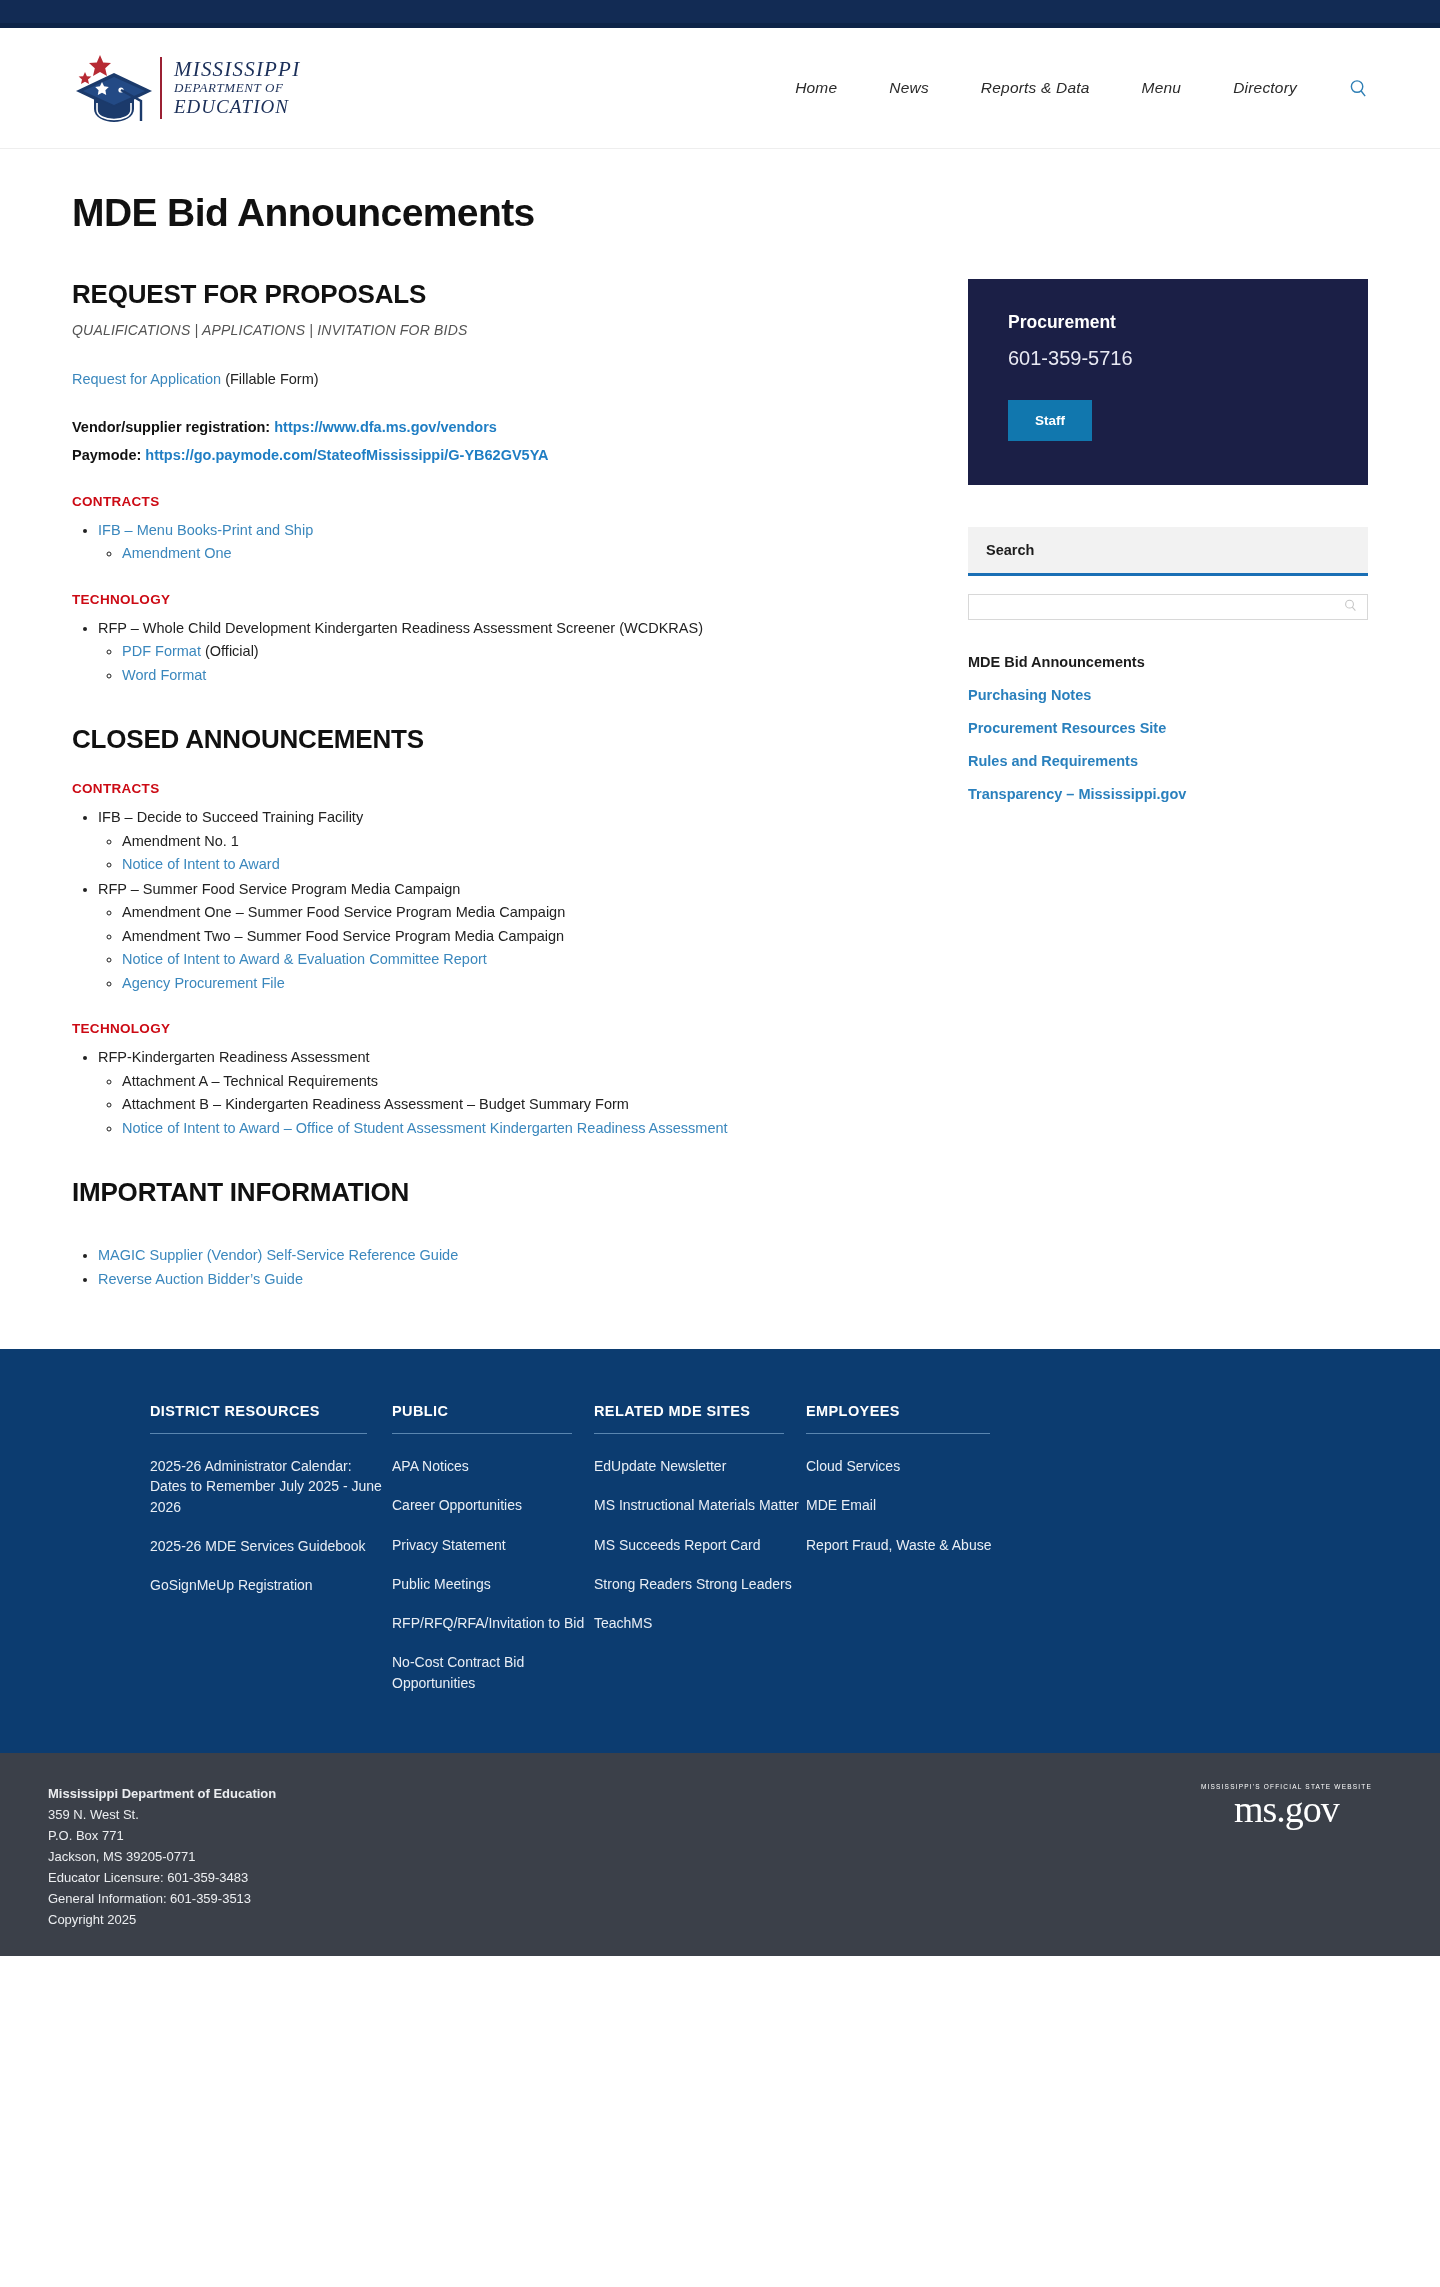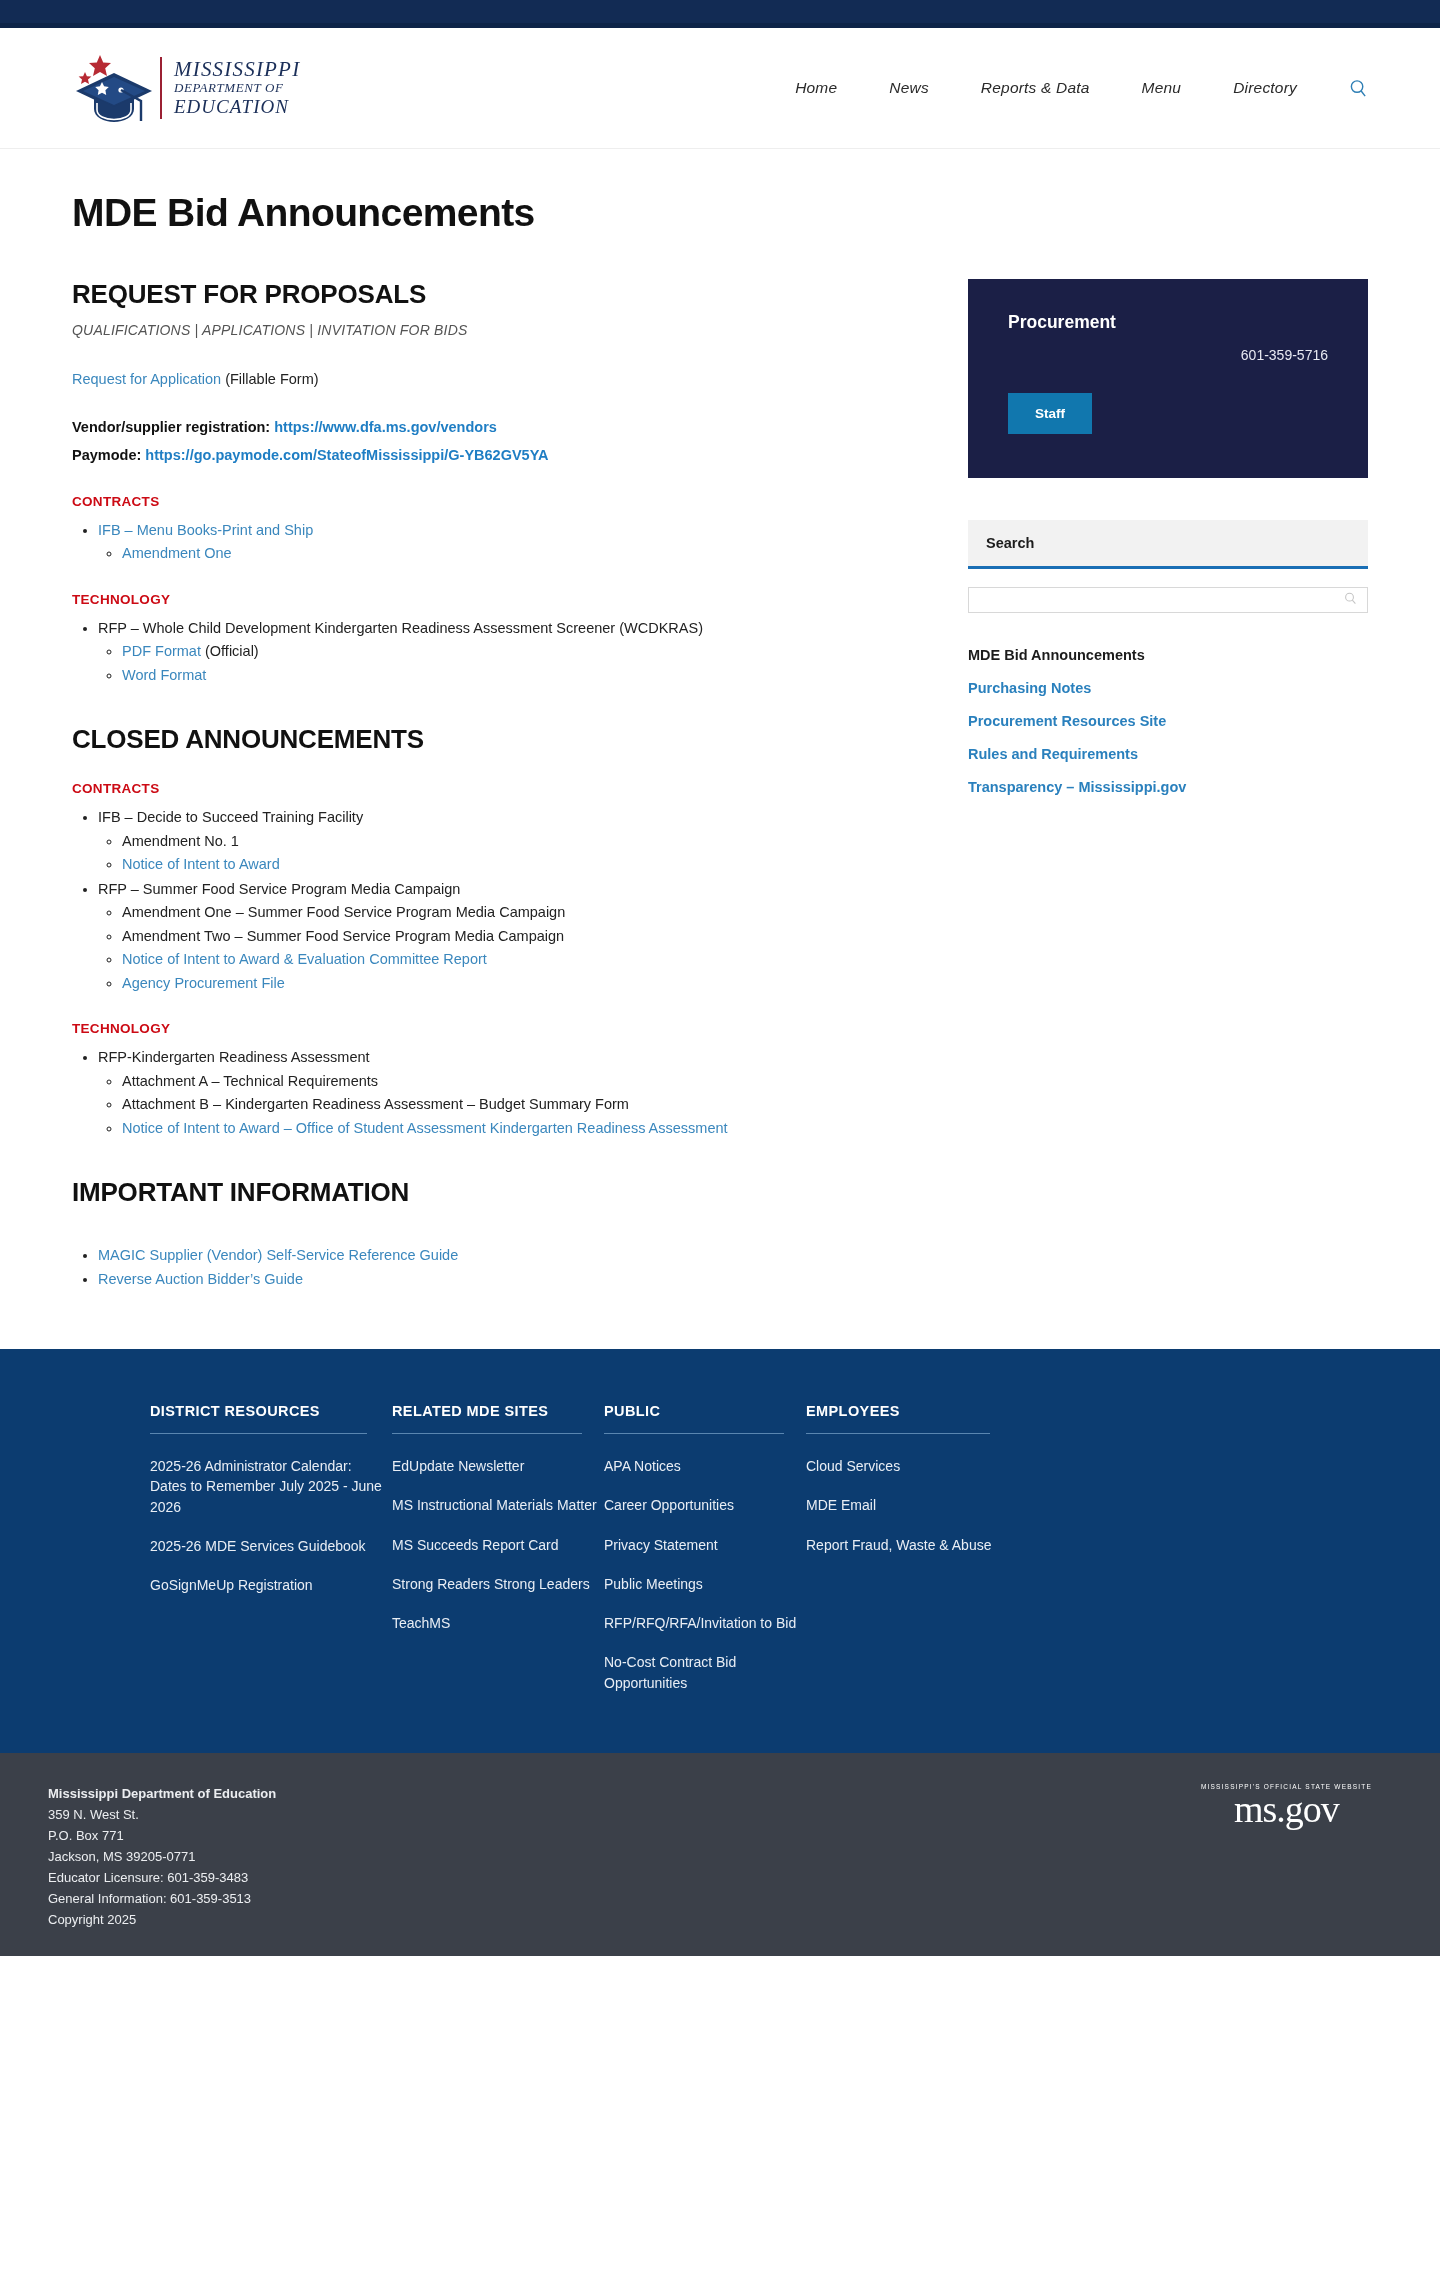--- a/index.html
+++ b/index.html
@@ -95,21 +95,21 @@
     font-size: 14.5px; font-weight: 700; color: #111; line-height: 1.72;
     margin-bottom: 16px; max-width: 830px;
   }
   .u { text-decoration: underline; }
 
   
   .proc-card {
     background: #1b1f46; padding: 33px 40px 44px 40px; margin-bottom: 42px;
   }
   .proc-title { color: #fff; font-size: 17.5px; font-weight: 700; margin-bottom: 14px; }
-  .proc-phone { color: #e8e9f2; font-size: 14px; margin-bottom: 30px; text-align: right; }
+  .proc-phone { color: #e8e9f2; font-size: 20px; margin-bottom: 30px; }
   .staff-btn {
     display: inline-block; background: #1177ae; color: #ffffff;
     font-size: 13.5px; font-weight: 700; padding: 13px 27px;
   }
 
   .widget { margin-bottom: 34px; }
   .widget-head {
     background: #f2f2f2; border-bottom: 3px solid #1a6fb5;
     padding: 14px 18px;
   }
@@ -377,42 +377,42 @@
   <div class="fcol fcol-1">
     <div class="fcol-title">DISTRICT RESOURCES</div>
     <div class="fcol-rule"></div>
     <div class="flinks">
       <a href="#">2025-26 Administrator Calendar: Dates to Remember July 2025 - June 2026</a>
       <a href="#">2025-26 MDE Services Guidebook</a>
       <a href="#">GoSignMeUp Registration</a>
     </div>
   </div>
 
-  <div class="fcol fcol-3">
-    <div class="fcol-title">RELATED MDE SITES</div>
-    <div class="fcol-rule"></div>
-    <div class="flinks">
-      <a href="#">EdUpdate Newsletter</a>
-      <a href="#">MS Instructional Materials Matter</a>
-      <a href="#">MS Succeeds Report Card</a>
-      <a href="#">Strong Readers Strong Leaders</a>
-      <a href="#">TeachMS</a>
-    </div>
-  </div>
-
   <div class="fcol fcol-2">
     <div class="fcol-title">PUBLIC</div>
     <div class="fcol-rule"></div>
     <div class="flinks">
       <a href="#">APA Notices</a>
       <a href="#">Career Opportunities</a>
       <a href="#">Privacy Statement</a>
       <a href="#">Public Meetings</a>
       <a href="#">RFP/RFQ/RFA/Invitation to Bid</a>
       <a href="#">No-Cost Contract Bid Opportunities</a>
+    </div>
+  </div>
+
+  <div class="fcol fcol-3">
+    <div class="fcol-title">RELATED MDE SITES</div>
+    <div class="fcol-rule"></div>
+    <div class="flinks">
+      <a href="#">EdUpdate Newsletter</a>
+      <a href="#">MS Instructional Materials Matter</a>
+      <a href="#">MS Succeeds Report Card</a>
+      <a href="#">Strong Readers Strong Leaders</a>
+      <a href="#">TeachMS</a>
     </div>
   </div>
 
   <div class="fcol fcol-4">
     <div class="fcol-title">EMPLOYEES</div>
     <div class="fcol-rule"></div>
     <div class="flinks">
       <a href="#">Cloud Services</a>
       <a href="#">MDE Email</a>
       <a href="#">Report Fraud, Waste &amp; Abuse</a>

